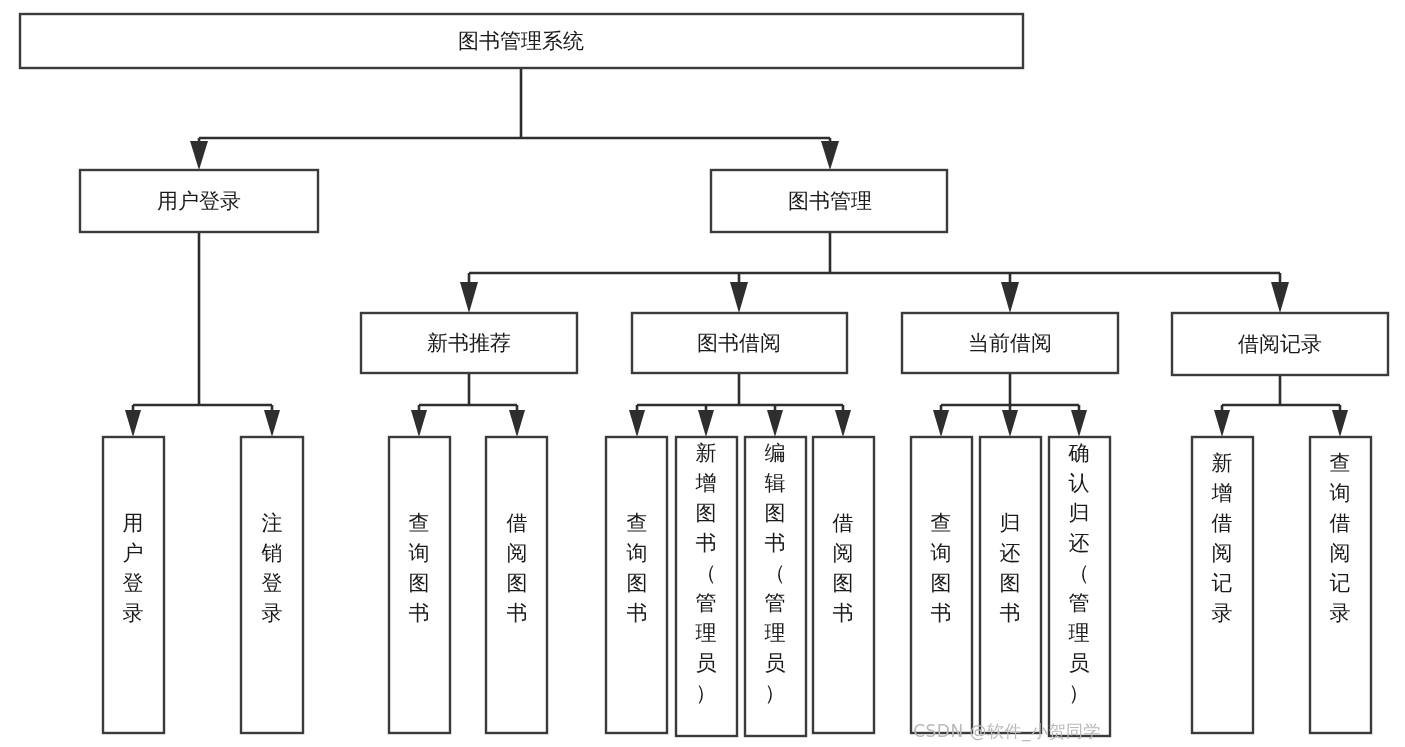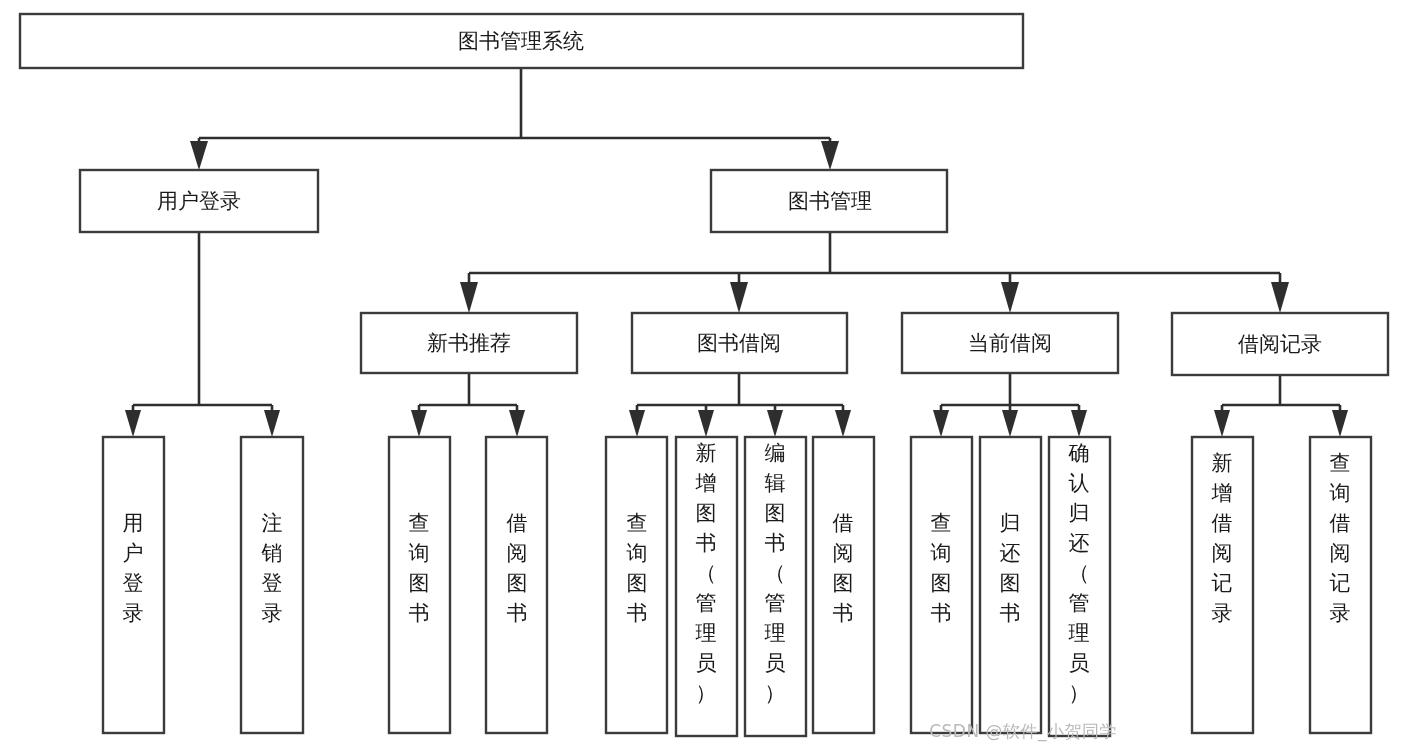--- a/index.html
+++ b/index.html
@@ -49,21 +49,21 @@
     stroke-width: 2.6;
     fill: none;
     stroke-linecap: butt;
   }
   .arrow-head {
     fill: #2e2e2e;
     stroke: none;
   }
   .watermark {
     position: absolute;
-    right: 4px;
+    right: 20px;
     bottom: 4px;
     font-family: "DejaVu Sans", "Liberation Sans", sans-serif;
     font-size: 17px;
     color: #b9b9b9;
     white-space: nowrap;
     letter-spacing: 0.5px;
     margin-top: 31px;
   }
 </style>
 </head>

